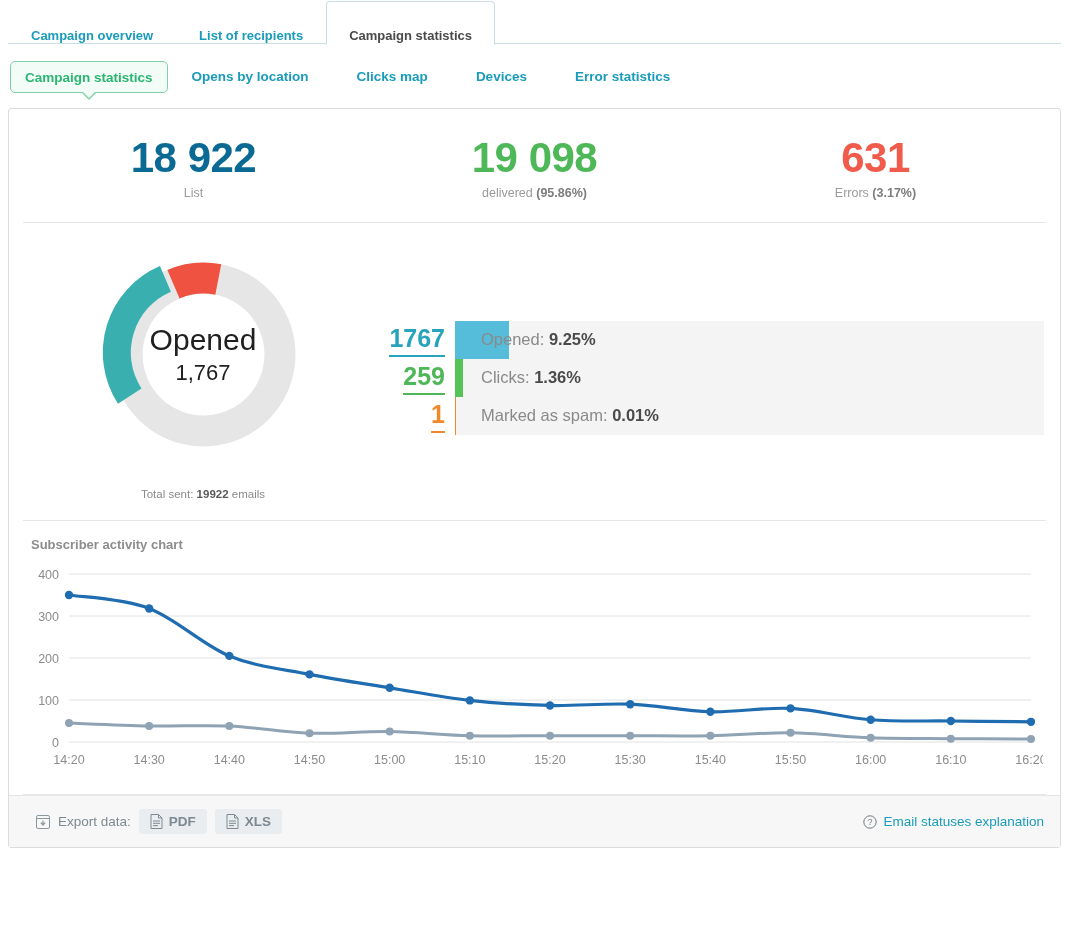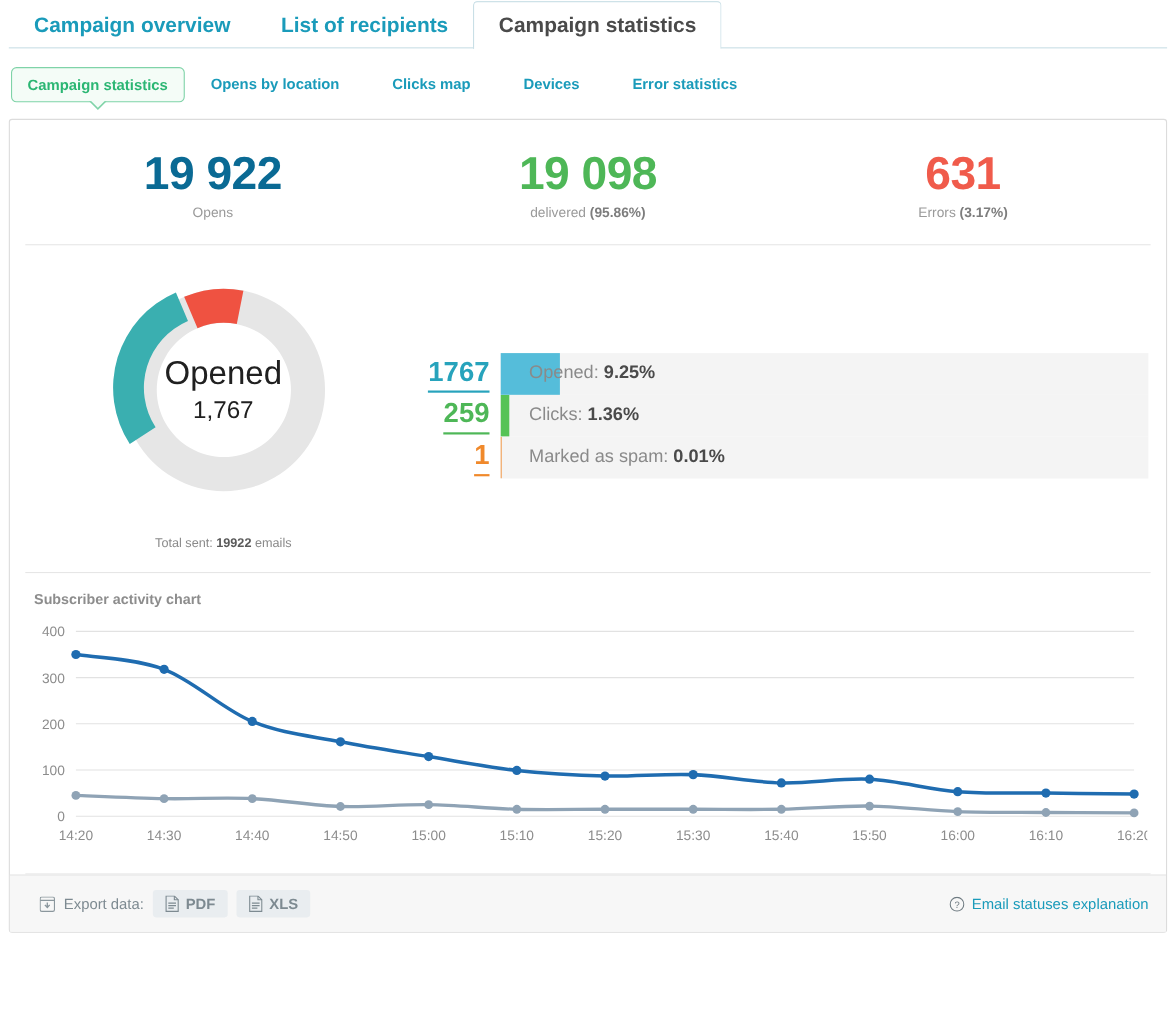--- a/index.html
+++ b/index.html
@@ -22,24 +22,24 @@
   .top-tabs::after {
     content: "";
     position: absolute;
     left: 0; right: 0; bottom: 0;
     height: 1px;
     background: #c9dfe6;
   }
   .top-tab {
     position: relative;
     z-index: 2;
-    padding: 0 22px;
+    padding: 12px 22px;
     height: 43px;
     line-height: 43px;
-    font-size: 19px;
+    font-size: 13px;
     font-weight: bold;
     color: #1a9bba;
     cursor: pointer;
     white-space: nowrap;
     background: transparent;
     border: 1px solid transparent;
   }
   .top-tab.active {
     color: #4a4a4a;
     background: #ffffff;
@@ -287,22 +287,22 @@
   <div class="sub-tab">Opens by location</div>
   <div class="sub-tab">Clicks map</div>
   <div class="sub-tab">Devices</div>
   <div class="sub-tab">Error statistics</div>
 </div>
 
 <div class="panel">
 
   <div class="summary">
     <div class="summary-cell">
-      <div class="summary-num sent">19 922</div>
-      <div class="summary-label">Opens</div>
+      <div class="summary-num sent">18 922</div>
+      <div class="summary-label">List</div>
     </div>
     <div class="summary-cell">
       <div class="summary-num delivered">19 098</div>
       <div class="summary-label">
         <span>delivered</span>
         <b>(95.86%)</b>
       </div>
     </div>
     <div class="summary-cell">
       <div class="summary-num errors">631</div>

